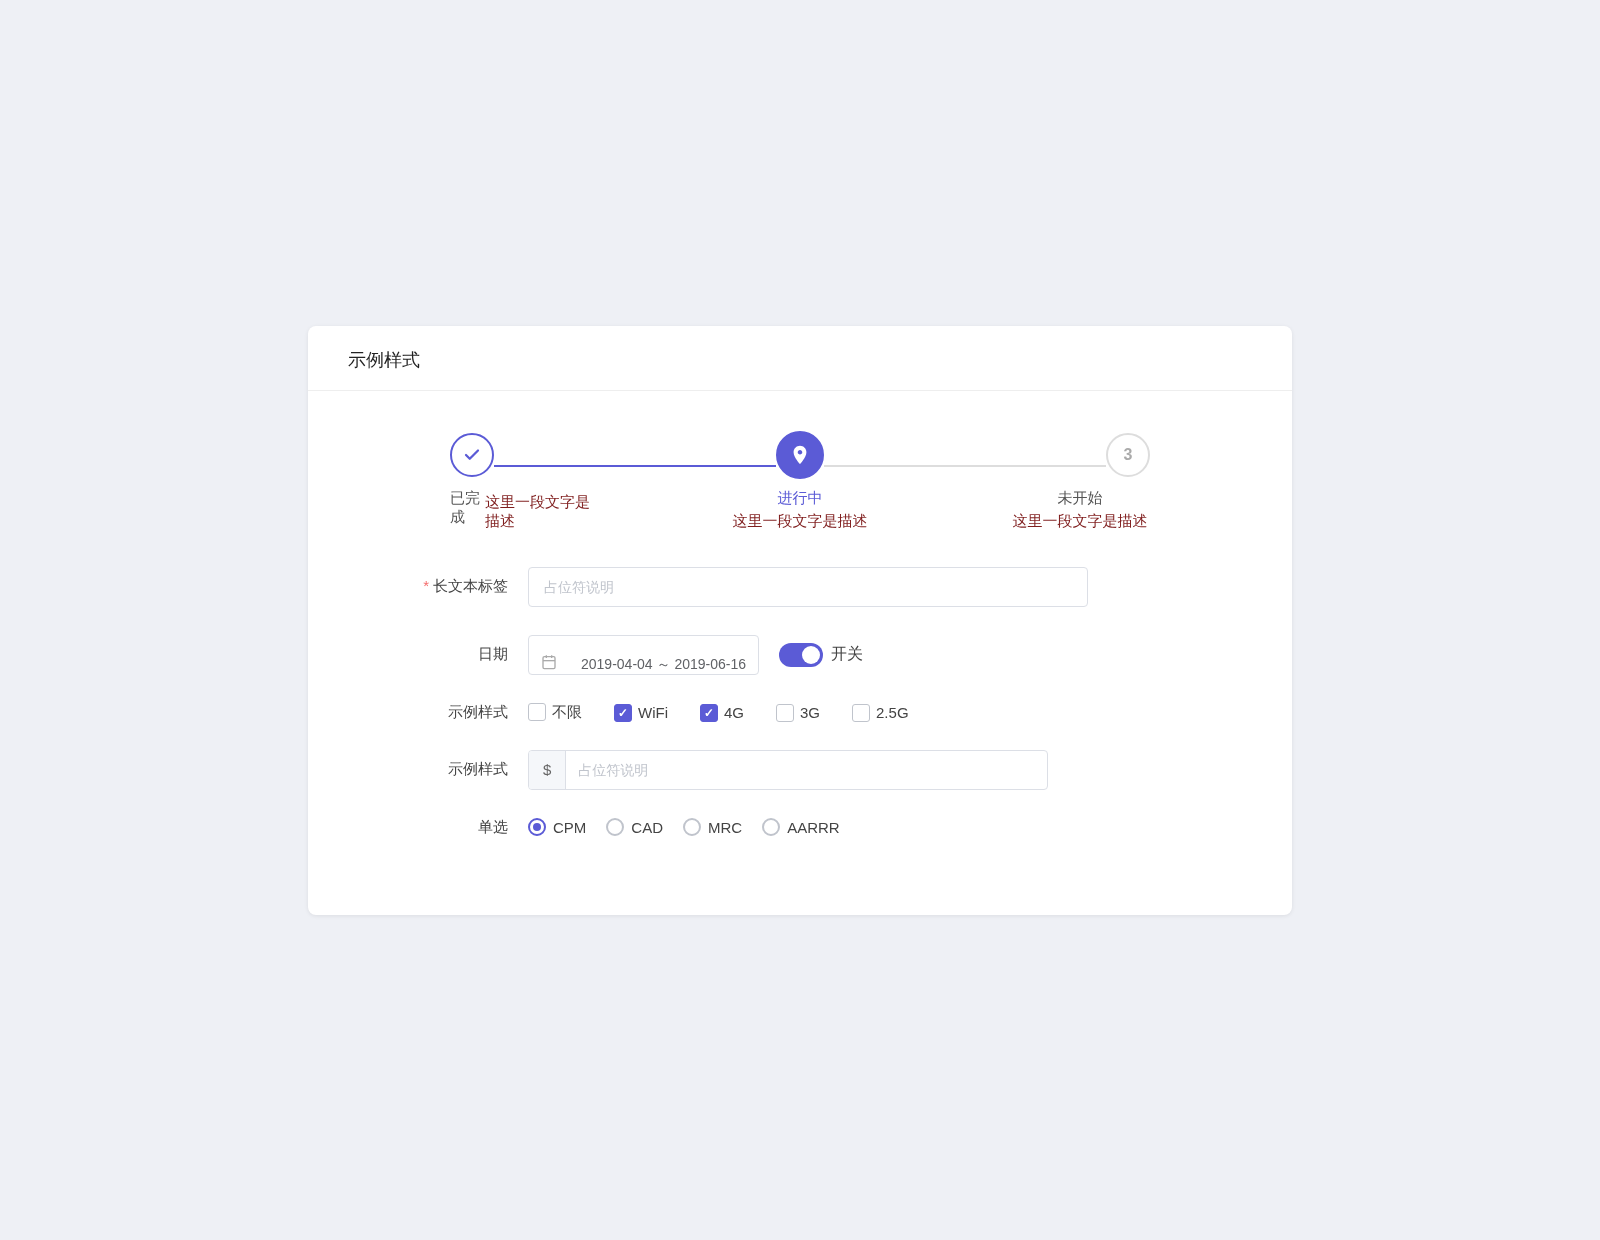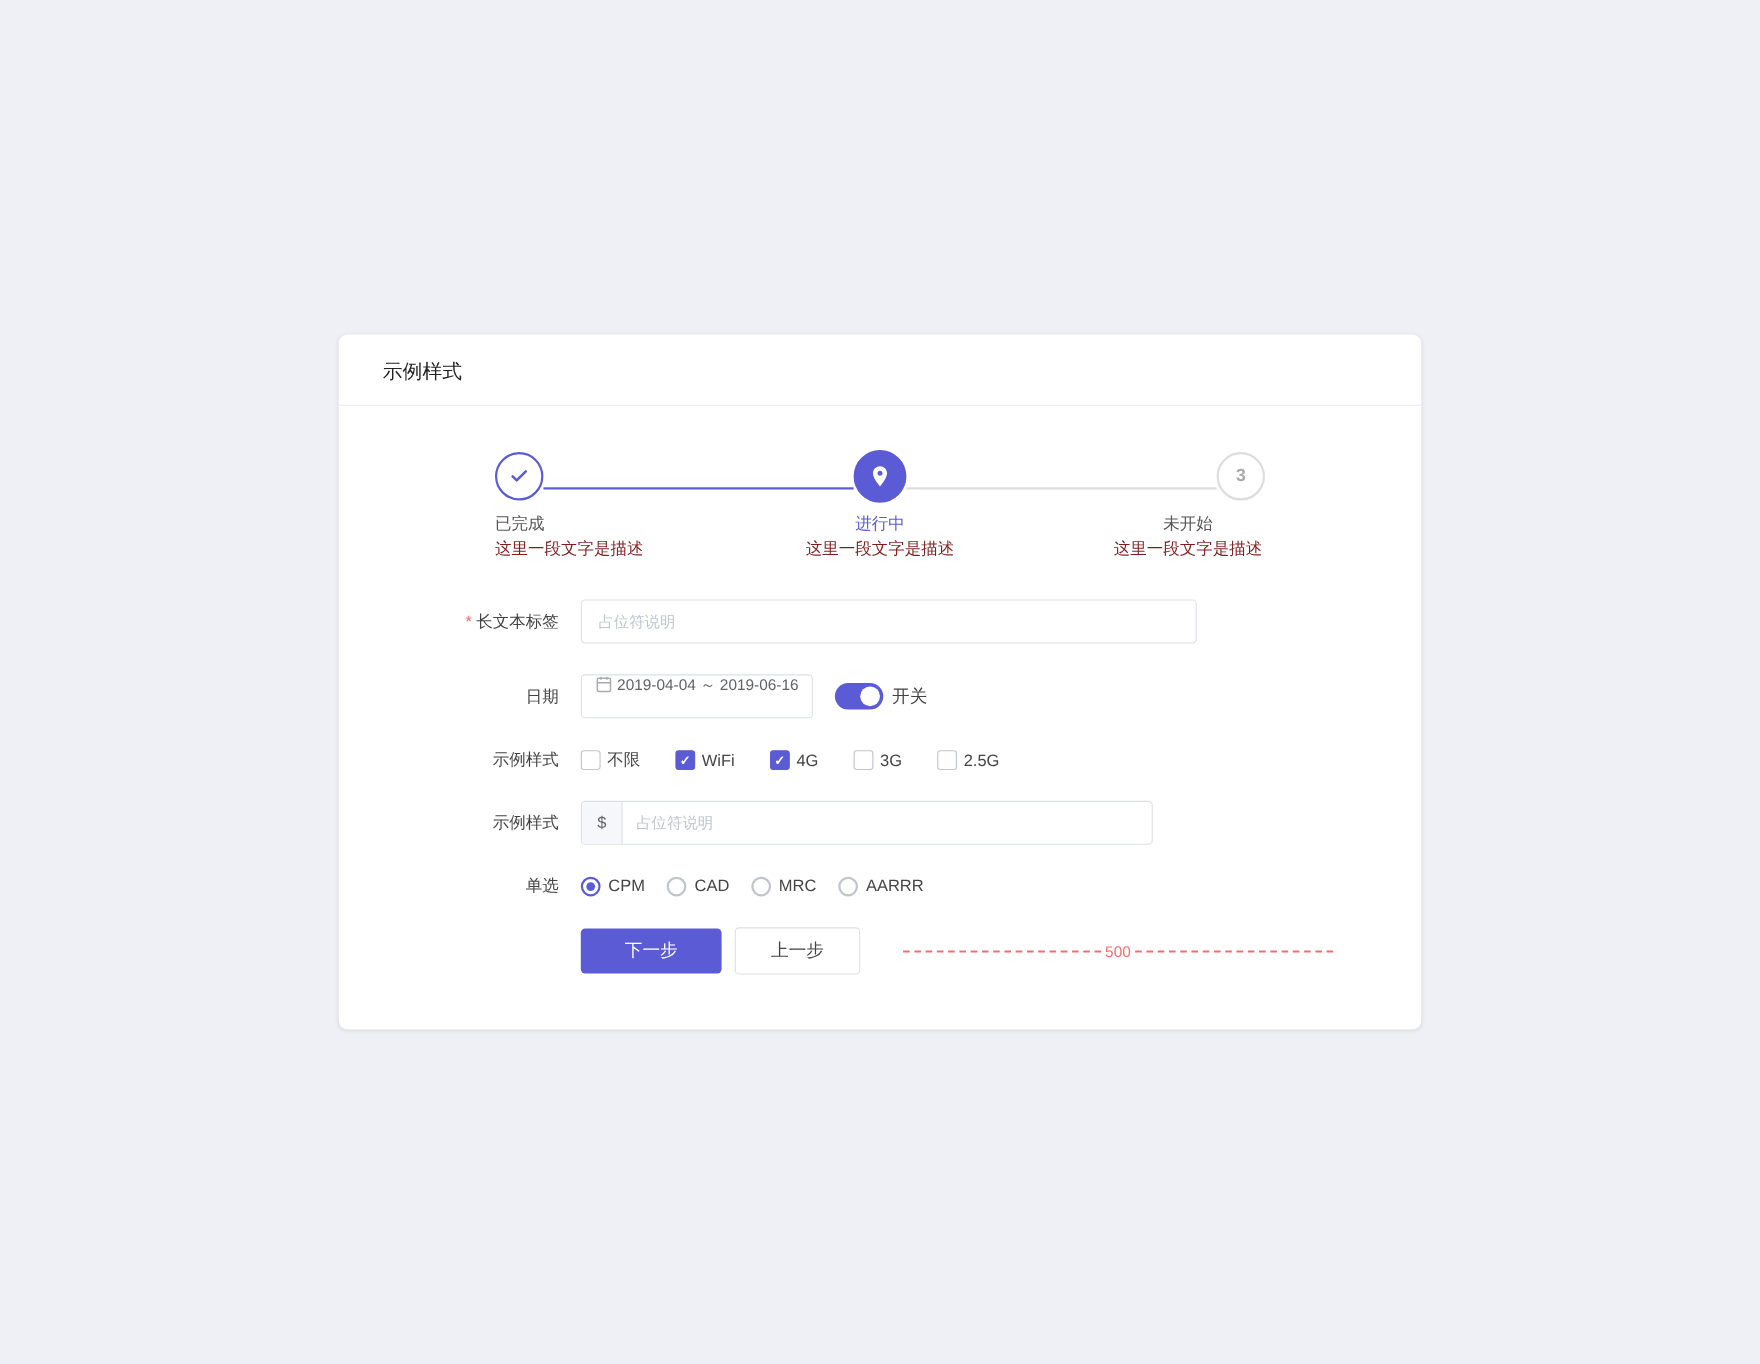--- a/index.html
+++ b/index.html
@@ -141,26 +141,26 @@
       outline: none;
       background: #fff;
     }
     .form-control::placeholder {
       color: #c0c4cc;
     }
 
     
     .date-range-wrap {
       display: flex;
-      align-items: flex-start;
+      align-items: flex-end;
       border: 1px solid #dcdfe6;
       border-radius: 4px;
       padding: 0 12px;
       height: 40px;
-      gap: 4px;
+      gap: 24px;
       max-width: 380px;
       background: #fff;
     }
     .date-range-text {
       font-size: 14px;
       color: #606266;
       white-space: nowrap;
     }
     .cal-icon {
       color: #aaa;
@@ -380,21 +380,21 @@
         </div>
 
         <div class="step-connector pending-line"></div>
 
         <div class="step-circle pending">
           <span>3</span>
         </div>
       </div>
       <div class="steps-labels-row">
 
-        <div style="flex:1; display:flex; flex-direction:column; align-items:flex-start;">
+        <div style="flex:1; display:flex; align-items:flex-end;">
           <span class="step-title">已完成</span>
           <span class="step-desc">这里一段文字是描述</span>
         </div>
 
         <div style="flex:1;"></div>
 
         <div style="flex:1; display:flex; flex-direction:column; align-items:center;">
           <span class="step-title active-title">进行中</span>
           <span class="step-desc">这里一段文字是描述</span>
         </div>
@@ -485,24 +485,15 @@
           <div class="custom-radio"></div>
           <span>MRC</span>
         </label>
         <label class="radio-item">
           <div class="custom-radio"></div>
           <span>AARRR</span>
         </label>
       </div>
     </div>
 
-    <div class="buttons-row">
-      <button class="btn-next">下一步</button>
-      <button class="btn-prev">上一步</button>
-      <div class="dashed-500">
-        <div class="dashed-line"></div>
-        <span class="dashed-num">500</span>
-        <div class="dashed-line"></div>
-      </div>
-    </div>
 
   </div>
 </div>
 
 </body></html>

